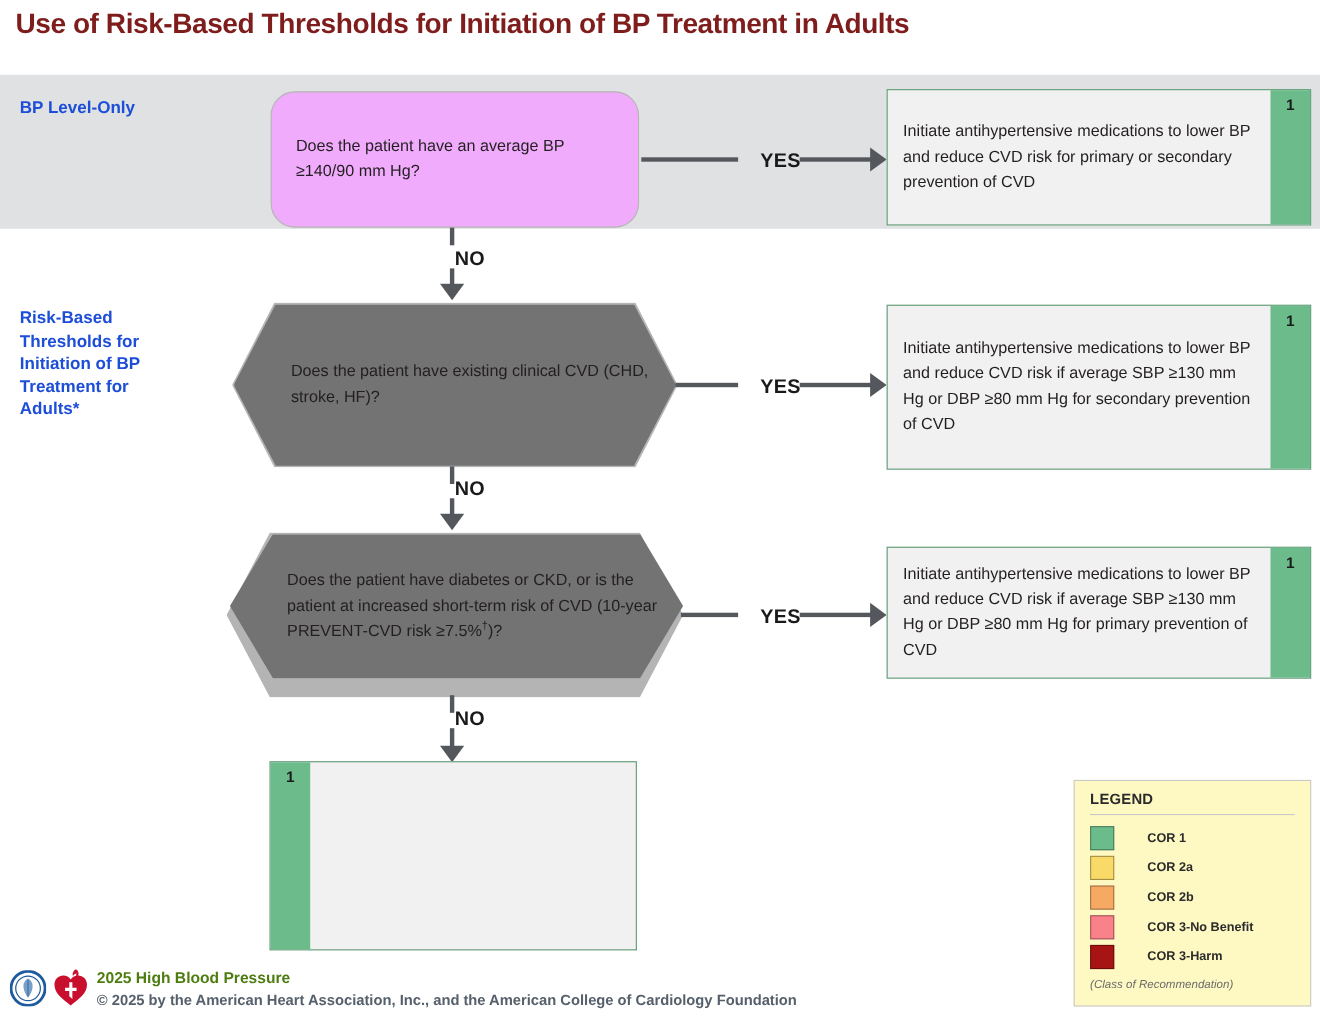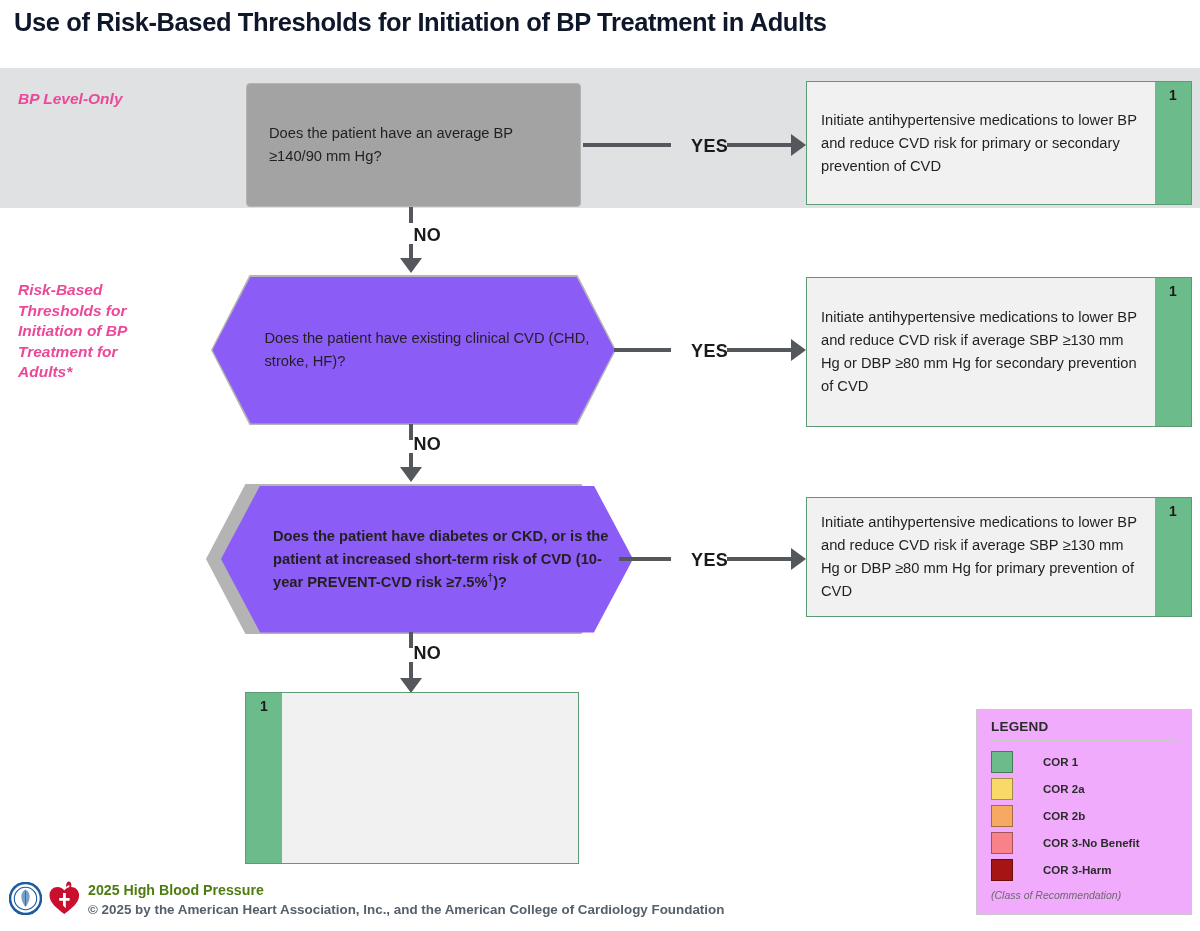--- a/index.html
+++ b/index.html
@@ -18,67 +18,66 @@
 
   
   #page-title {
     position: absolute;
     left: 14px;
     top: 8px;
     width: 1150px;
     font-size: 25.5px;
     font-weight: bold;
     letter-spacing: -0.4px;
-    color: #0f172a;
+    color: #7f1d1d;
     white-space: nowrap;
   }
 
   
   #band-bp-level {
     position: absolute;
     left: 0;
     top: 68px;
     width: 1200px;
     height: 140px;
     background: #dfe1e3;
   }
 
   
   .section-label {
     position: absolute;
-    font-style: italic;
     font-weight: bold;
     font-size: 15.5px;
     line-height: 20.5px;
-    color: #ec4899;
+    color: #1d4ed8;
   }
   #label-bp-level-only { left: 18px; top: 89px; width: 200px; }
   #label-risk-based { left: 18px; top: 280px; width: 150px; }
 
   
   .node-rounded {
     position: absolute;
-    background: #a3a3a3;
+    background: #f0abfc;
     border: 1.5px solid #b4b4b4;
-    border-radius: 4px;
+    border-radius: 22px;
     box-sizing: border-box;
     display: flex;
     align-items: center;
   }
   .node-rounded .node-text {
     padding: 0 22px;
     font-size: 14.7px;
     line-height: 23px;
     color: #231f20;
   }
 
   
   .node-hex {
     position: absolute;
-    background: #8b5cf6;
+    background: #737373;
     box-sizing: border-box;
     display: flex;
     align-items: center;
     -webkit-clip-path: polygon(0% 50%, 9.5% 0%, 90.5% 0%, 100% 50%, 90.5% 100%, 9.5% 100%);
     clip-path: polygon(0% 50%, 9.5% 0%, 90.5% 0%, 100% 50%, 90.5% 100%, 9.5% 100%);
   }
   .node-hex-border {
     position: absolute;
     background: #b4b4b4;
     -webkit-clip-path: polygon(0% 50%, 9.5% 0%, 90.5% 0%, 100% 50%, 90.5% 100%, 9.5% 100%);
@@ -164,21 +163,21 @@
     text-align: right;
   }
 
   
   #legend {
     position: absolute;
     left: 976px;
     top: 709px;
     width: 216px;
     height: 206px;
-    background: #f0abfc;
+    background: #fef9c3;
     border: 1px solid #c8c8c8;
     box-sizing: border-box;
     padding: 9px 0 0 14px;
   }
   #legend-title {
     font-size: 13.5px;
     font-weight: bold;
     letter-spacing: 0.2px;
     color: #2b2b2b;
     padding-bottom: 6px;
@@ -282,21 +281,21 @@
     <div class="cor-num">1</div>
   </div>
 </div>
 
 <div class="conn-line-v" style="left:409px; top:424px; height:16px;"></div>
 <div class="conn-label" style="left:381px; top:434px; width:60px;">NO</div>
 <div class="conn-line-v" style="left:409px; top:453px; height:18px;"></div>
 <div class="arrow-down" style="left:400px; top:467px;"></div>
 
 <div class="node-hex-border" style="left:206px; top:484px; width:415px; height:150px;"></div>
-<div class="node-hex" id="node-decision-3" style="left:221px; top:485.5px; width:412px; height:147px;font-weight:bold;">
+<div class="node-hex" id="node-decision-3" style="left:209px; top:485.5px; width:412px; height:131px;">
   <div class="node-text"><span>Does the patient have diabetes or CKD, or is the patient at increased short-term risk of CVD (10-year PREVENT-CVD risk ≥7.5%</span><sup>†</sup><span>)?</span></div>
 </div>
 
 <div class="conn-line-h" style="left:619px; top:557px; width:52px;"></div>
 <div class="conn-label" style="left:668px; top:550px; width:60px;">YES</div>
 <div class="conn-line-h" style="left:727px; top:557px; width:65px;"></div>
 <div class="arrow-right" style="left:791px; top:548px;"></div>
 
 <div class="rec-box" id="rec-box-3" style="left:806px; top:497px; width:386px; height:120px;">
   <div class="rec-text">Initiate antihypertensive medications to lower BP and reduce CVD risk if average SBP ≥130 mm Hg or DBP ≥80 mm Hg for primary prevention of CVD</div>

